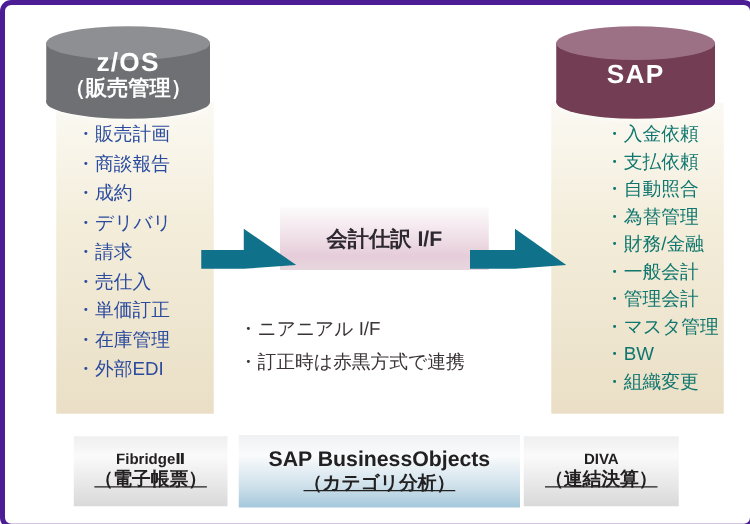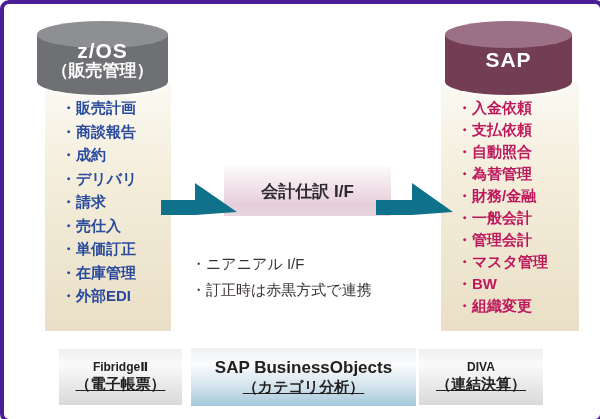--- a/index.html
+++ b/index.html
@@ -29,24 +29,24 @@
   .cyl-right .cyl-top{background:#9c7186;}
   .cyl-right .cyl-rect,.cyl-right .cyl-bottom{background:#733d53;}
   .cyl-text{
     position:absolute;left:0;top:13px;width:100%;height:52px;
     display:flex;flex-direction:column;align-items:center;justify-content:center;
     color:#ffffff;font-weight:bold;line-height:1.1;
   }
   .cyl-title{font-size:21px;letter-spacing:1px;}
   .cyl-subtitle{font-size:17px;}
   
-  .ilist{position:absolute;z-index:2;margin:0;padding:0;list-style:none;font-weight:bold;font-size:15px;}
+  .ilist{position:absolute;z-index:2;margin:0;padding:0;list-style:none;font-weight:normal;font-size:15px;}
   .ilist-left{left:57px;top:92px;color:#2a4a9e;}
   .ilist-left li{line-height:23.5px;}
-  .ilist-right{left:453px;top:93px;color:#be185d;}
+  .ilist-right{left:480px;top:93px;color:#0f766e;}
   .ilist-right li{line-height:22px;}
   
   .if-box{
     position:absolute;z-index:2;left:220px;top:162px;width:167px;height:50px;
     background:linear-gradient(180deg,#fcfbfb 0%,#f2e4eb 40%,#e5cdd9 78%,#e8d7df 100%);
     display:flex;align-items:center;justify-content:center;
     font-size:17px;font-weight:bold;color:#2e2830;
   }
   
   .arrow{position:absolute;z-index:4;}

